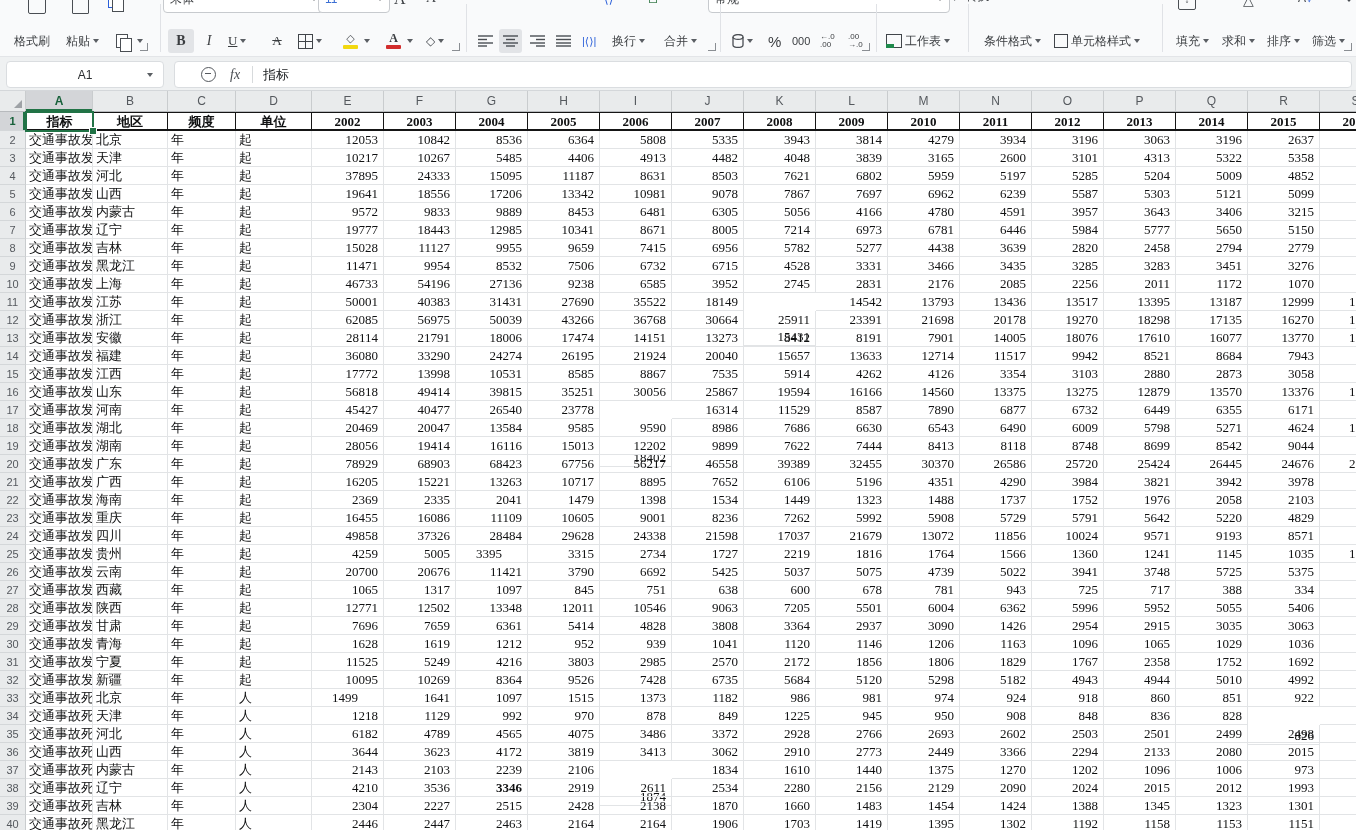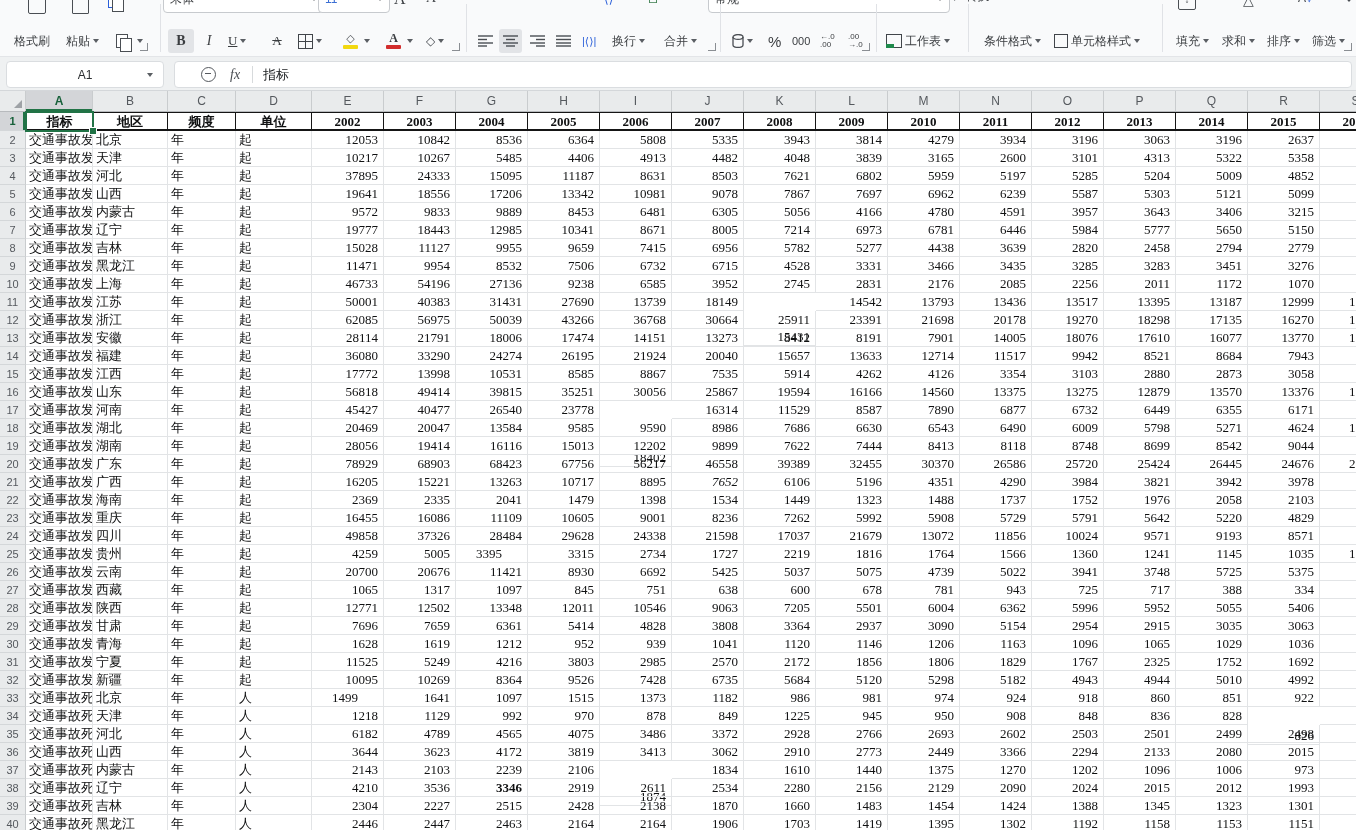--- a/index.html
+++ b/index.html
@@ -556,21 +556,21 @@
       <div class="row">
         <div class="rowh">11</div>
         <div class="cell tcell" style="width: 67px; height: 18px;">交通事故发</div>
         <div class="cell tcell" style="width: 75px; height: 18px;">江苏</div>
         <div class="cell tcell" style="width: 68px; height: 18px;">年</div>
         <div class="cell tcell" style="width: 76px; height: 18px;">起</div>
         <div class="cell ncell" style="width: 72px; height: 18px;">50001</div>
         <div class="cell ncell" style="width: 72px; height: 18px;">40383</div>
         <div class="cell ncell" style="width: 72px; height: 18px;">31431</div>
         <div class="cell ncell" style="width: 72px; height: 18px;">27690</div>
-        <div class="cell ncell" style="width: 72px; height: 18px;">13739</div>
+        <div class="cell ncell" style="width: 72px; height: 18px;">35522</div>
         <div class="cell ncell" style="width: 72px; height: 18px;">18149</div>
         <div class="cell ncell" style="width: 72px; height: 18px; margin-top: 35px;">15431</div>
         <div class="cell ncell" style="width: 72px; height: 18px;">14542</div>
         <div class="cell ncell" style="width: 72px; height: 18px;">13793</div>
         <div class="cell ncell" style="width: 72px; height: 18px;">13436</div>
         <div class="cell ncell" style="width: 72px; height: 18px;">13517</div>
         <div class="cell ncell" style="width: 72px; height: 18px;">13395</div>
         <div class="cell ncell" style="width: 72px; height: 18px;">13187</div>
         <div class="cell ncell" style="width: 72px; height: 18px;">12999</div>
         <div class="cell scell" style="width: 72px; height: 18px;">1</div>
@@ -777,21 +777,21 @@
         <div class="rowh">21</div>
         <div class="cell tcell" style="width: 67px; height: 18px;">交通事故发</div>
         <div class="cell tcell" style="width: 75px; height: 18px;">广西</div>
         <div class="cell tcell" style="width: 68px; height: 18px;">年</div>
         <div class="cell tcell" style="width: 76px; height: 18px;">起</div>
         <div class="cell ncell" style="width: 72px; height: 18px;">16205</div>
         <div class="cell ncell" style="width: 72px; height: 18px;">15221</div>
         <div class="cell ncell" style="width: 72px; height: 18px;">13263</div>
         <div class="cell ncell" style="width: 72px; height: 18px;">10717</div>
         <div class="cell ncell" style="width: 72px; height: 18px;">8895</div>
-        <div class="cell ncell" style="width: 72px; height: 18px; font-style: italic;">7652</div>
+        <div class="cell ncell" style="width: 72px; height: 18px;">7652</div>
         <div class="cell ncell" style="width: 72px; height: 18px;">6106</div>
         <div class="cell ncell" style="width: 72px; height: 18px;">5196</div>
         <div class="cell ncell" style="width: 72px; height: 18px;">4351</div>
         <div class="cell ncell" style="width: 72px; height: 18px;">4290</div>
         <div class="cell ncell" style="width: 72px; height: 18px;">3984</div>
         <div class="cell ncell" style="width: 72px; height: 18px;">3821</div>
         <div class="cell ncell" style="width: 72px; height: 18px;">3942</div>
         <div class="cell ncell" style="width: 72px; height: 18px;">3978</div>
         <div class="cell scell" style="width: 72px; height: 18px;"></div>
       </div>
@@ -885,21 +885,21 @@
       </div>
       <div class="row">
         <div class="rowh">26</div>
         <div class="cell tcell" style="width: 67px; height: 18px;">交通事故发</div>
         <div class="cell tcell" style="width: 75px; height: 18px;">云南</div>
         <div class="cell tcell" style="width: 68px; height: 18px;">年</div>
         <div class="cell tcell" style="width: 76px; height: 18px;">起</div>
         <div class="cell ncell" style="width: 72px; height: 18px;">20700</div>
         <div class="cell ncell" style="width: 72px; height: 18px;">20676</div>
         <div class="cell ncell" style="width: 72px; height: 18px;">11421</div>
-        <div class="cell ncell" style="width: 72px; height: 18px;">8930</div>
+        <div class="cell ncell" style="width: 72px; height: 18px;">3790</div>
         <div class="cell ncell" style="width: 72px; height: 18px;">6692</div>
         <div class="cell ncell" style="width: 72px; height: 18px;">5425</div>
         <div class="cell ncell" style="width: 72px; height: 18px;">5037</div>
         <div class="cell ncell" style="width: 72px; height: 18px;">5075</div>
         <div class="cell ncell" style="width: 72px; height: 18px;">4739</div>
         <div class="cell ncell" style="width: 72px; height: 18px;">5022</div>
         <div class="cell ncell" style="width: 72px; height: 18px;">3941</div>
         <div class="cell ncell" style="width: 72px; height: 18px;">3748</div>
         <div class="cell ncell" style="width: 72px; height: 18px;">5725</div>
         <div class="cell ncell" style="width: 72px; height: 18px;">5375</div>
@@ -957,21 +957,21 @@
         <div class="cell tcell" style="width: 76px; height: 18px;">起</div>
         <div class="cell ncell" style="width: 72px; height: 18px;">7696</div>
         <div class="cell ncell" style="width: 72px; height: 18px;">7659</div>
         <div class="cell ncell" style="width: 72px; height: 18px;">6361</div>
         <div class="cell ncell" style="width: 72px; height: 18px;">5414</div>
         <div class="cell ncell" style="width: 72px; height: 18px;">4828</div>
         <div class="cell ncell" style="width: 72px; height: 18px;">3808</div>
         <div class="cell ncell" style="width: 72px; height: 18px;">3364</div>
         <div class="cell ncell" style="width: 72px; height: 18px;">2937</div>
         <div class="cell ncell" style="width: 72px; height: 18px;">3090</div>
-        <div class="cell ncell" style="width: 72px; height: 18px;">5154</div>
+        <div class="cell ncell" style="width: 72px; height: 18px;">1426</div>
         <div class="cell ncell" style="width: 72px; height: 18px;">2954</div>
         <div class="cell ncell" style="width: 72px; height: 18px;">2915</div>
         <div class="cell ncell" style="width: 72px; height: 18px;">3035</div>
         <div class="cell ncell" style="width: 72px; height: 18px;">3063</div>
         <div class="cell scell" style="width: 72px; height: 18px;"></div>
       </div>
       <div class="row">
         <div class="rowh">30</div>
         <div class="cell tcell" style="width: 67px; height: 18px;">交通事故发</div>
         <div class="cell tcell" style="width: 75px; height: 18px;">青海</div>
@@ -1003,21 +1003,21 @@
         <div class="cell ncell" style="width: 72px; height: 18px;">5249</div>
         <div class="cell ncell" style="width: 72px; height: 18px;">4216</div>
         <div class="cell ncell" style="width: 72px; height: 18px;">3803</div>
         <div class="cell ncell" style="width: 72px; height: 18px;">2985</div>
         <div class="cell ncell" style="width: 72px; height: 18px;">2570</div>
         <div class="cell ncell" style="width: 72px; height: 18px;">2172</div>
         <div class="cell ncell" style="width: 72px; height: 18px;">1856</div>
         <div class="cell ncell" style="width: 72px; height: 18px;">1806</div>
         <div class="cell ncell" style="width: 72px; height: 18px;">1829</div>
         <div class="cell ncell" style="width: 72px; height: 18px;">1767</div>
-        <div class="cell ncell" style="width: 72px; height: 18px;">2325</div>
+        <div class="cell ncell" style="width: 72px; height: 18px;">2358</div>
         <div class="cell ncell" style="width: 72px; height: 18px;">1752</div>
         <div class="cell ncell" style="width: 72px; height: 18px;">1692</div>
         <div class="cell scell" style="width: 72px; height: 18px;"></div>
       </div>
       <div class="row">
         <div class="rowh">32</div>
         <div class="cell tcell" style="width: 67px; height: 18px;">交通事故发</div>
         <div class="cell tcell" style="width: 75px; height: 18px;">新疆</div>
         <div class="cell tcell" style="width: 68px; height: 18px;">年</div>
         <div class="cell tcell" style="width: 76px; height: 18px;">起</div>

